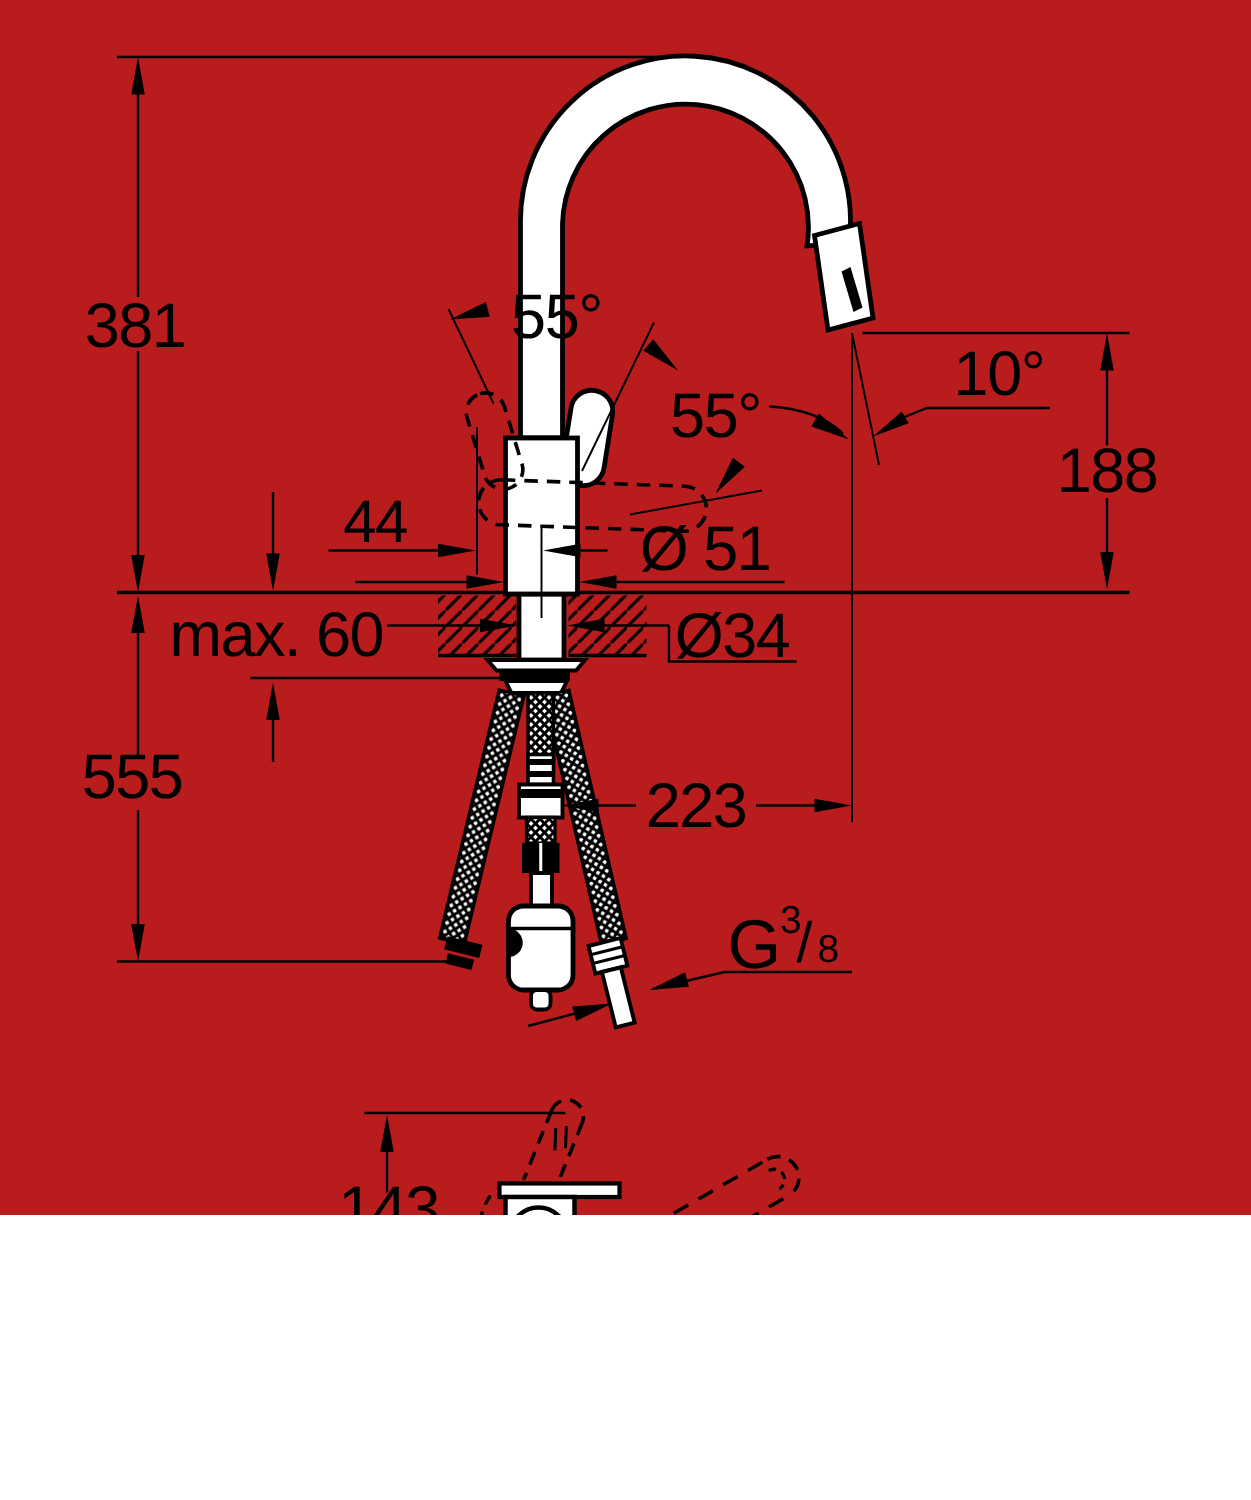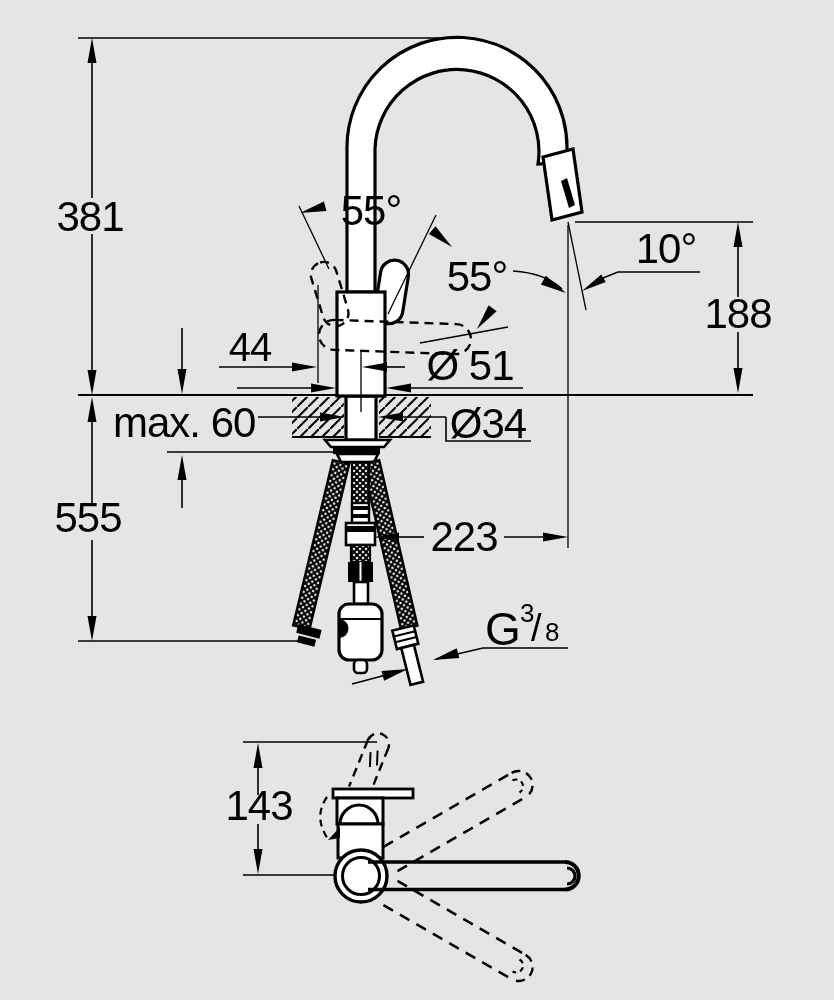--- a/index.html
+++ b/index.html
@@ -1,16 +1,16 @@
 <!DOCTYPE html>
 <html><head>
 <meta charset="utf-8">
 <style>
   html,body{margin:0;padding:0;background:#ffffff;}
-  #stage{position:relative;width:834px;height:1000px;background:#e5e5e5;overflow:hidden;
+  #stage{position:relative;width:834px;height:810px;background:#b91c1c;overflow:hidden;
          font-family:"Liberation Sans", sans-serif;}
   svg{position:absolute;left:0;top:0;}
   text{fill:#000;font-family:"Liberation Sans", sans-serif;letter-spacing:-1px;}
   .dim-t{font-size:42px;}
   .dim-s{font-size:40px;}
   .ln{stroke:#000;fill:none;}
   .w-dim{stroke-width:1.6;}
   .w-thin{stroke-width:1.3;}
   .w-main{stroke-width:3.2;}
   .w-med{stroke-width:2.6;}

